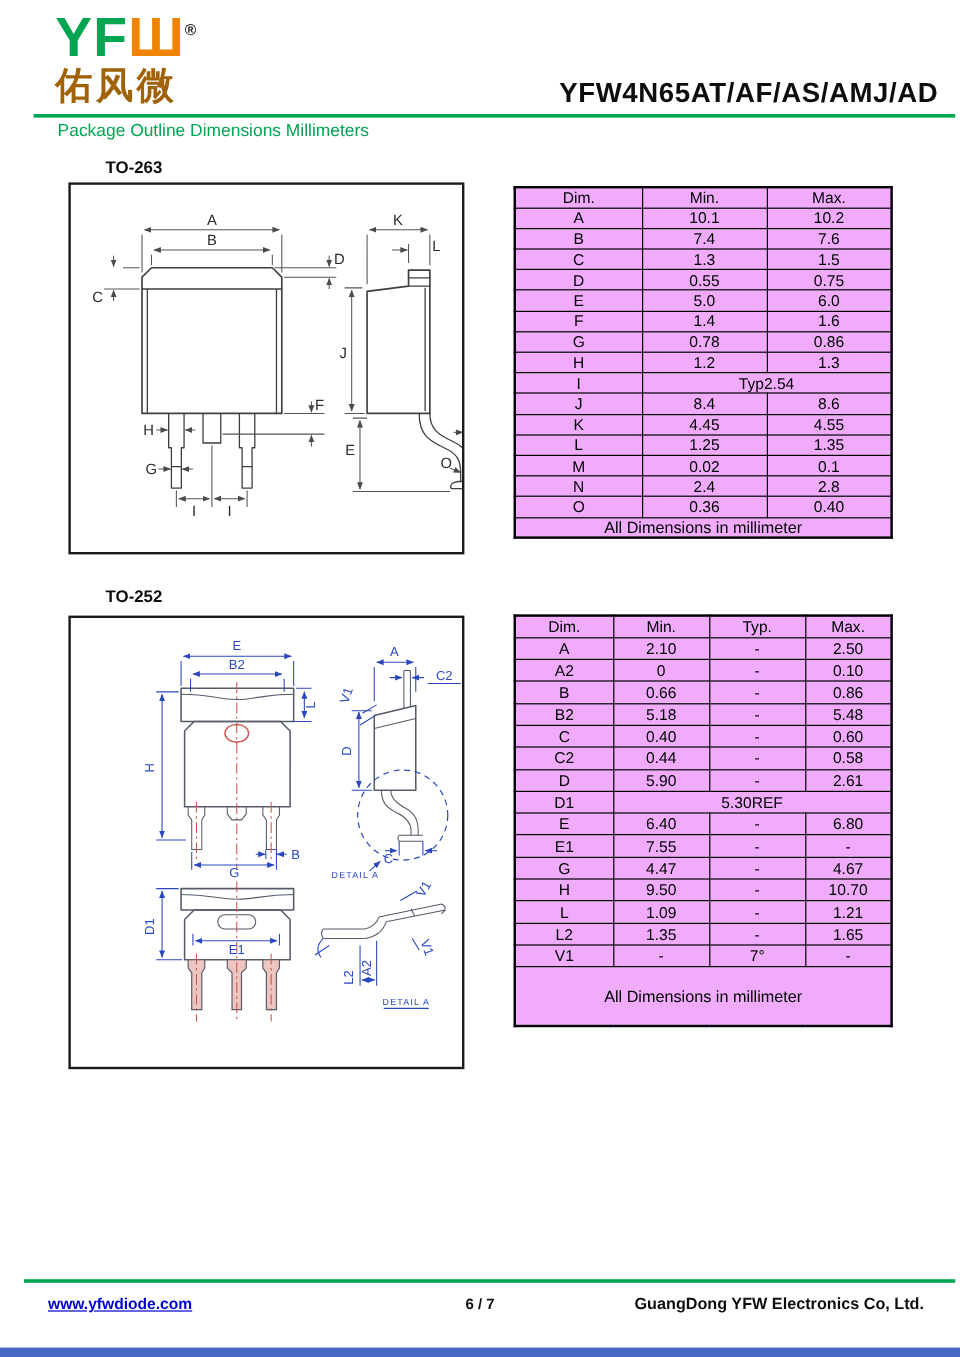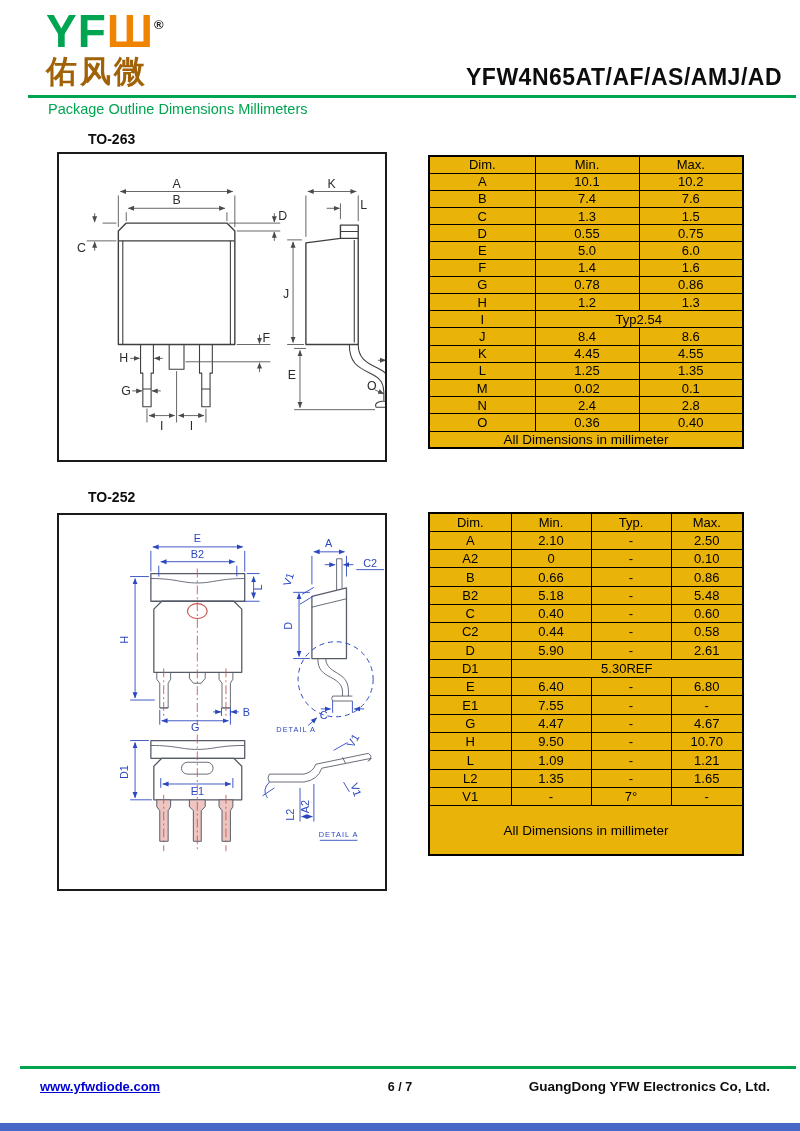--- a/index.html
+++ b/index.html
@@ -22,21 +22,21 @@
   #title263 { top:131px; }
   #title252 { top:489px; }
 
   
   .fig { position:absolute; border:2px solid #1a1a1a; background:#fff; }
   #fig263 { left:57px; top:152px; width:330px; height:310px; }
   #fig252 { left:57px; top:513px; width:330px; height:378px; }
   .fig svg { display:block; width:100%; height:100%; }
 
   
-  .dims { position:absolute; border-collapse:collapse; table-layout:fixed; background:#eab308; border:2px solid #000; }
+  .dims { position:absolute; border-collapse:collapse; table-layout:fixed; background:#f0abfc; border:2px solid #000; }
   .dims th, .dims td { border:1px solid #000; text-align:center; vertical-align:middle; font-size:13px; font-weight:400; color:#000; padding:0; }
   #t263 { left:428px; top:155px; width:314px; }
   #t263 th, #t263 td { height:17.2px; }
   #t252 { left:428px; top:512px; width:314px; }
   #t252 th, #t252 td { height:18.3px; }
   #t252 tfoot td { height:49px; font-size:13.5px; }
   #t263 tfoot td { font-size:13.5px; }
 
   
   svg text { font-family:"Liberation Sans", sans-serif; }

